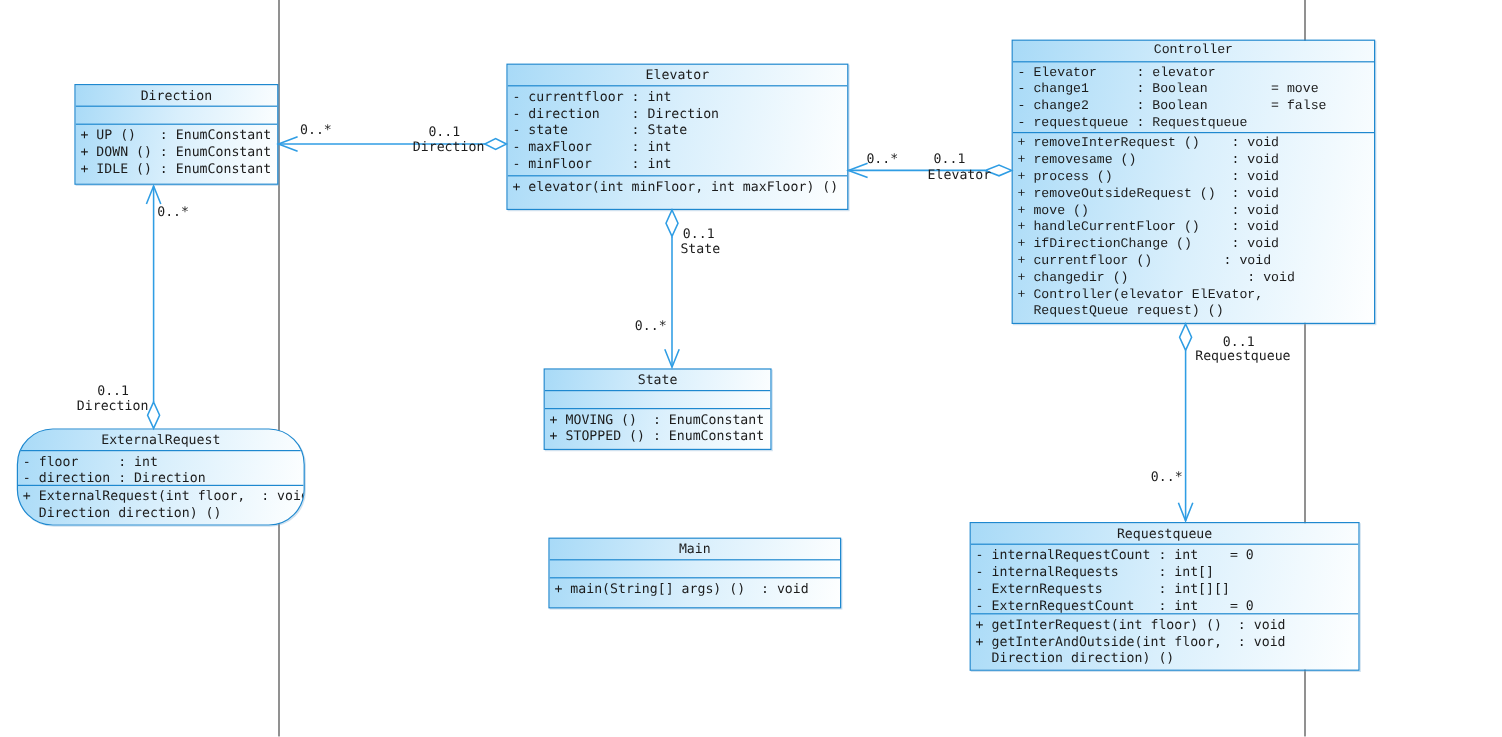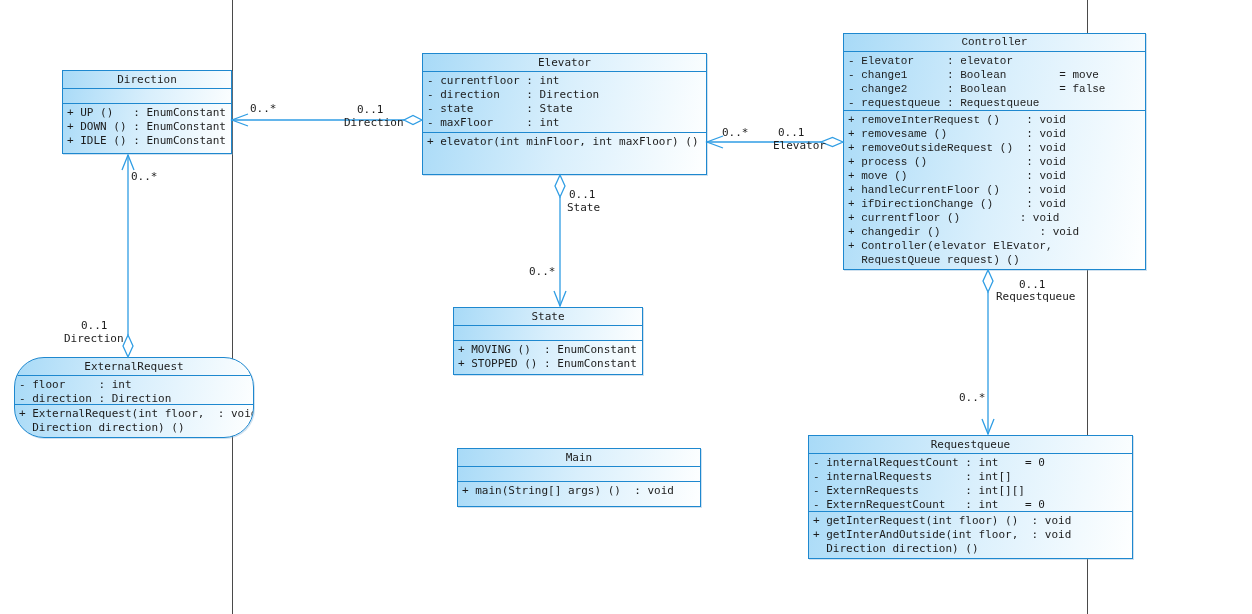--- a/index.html
+++ b/index.html
@@ -35,39 +35,40 @@
     </div>
   </div>
 
   <div class="uml-class" style="left:422px;top:53px;width:285px;height:122px;">
     <div class="cls-title">Elevator</div>
     <div class="cls-attrs">
       <div class="row">- currentfloor : int</div>
       <div class="row">- direction    : Direction</div>
       <div class="row">- state        : State</div>
       <div class="row">- maxFloor     : int</div>
+      <div class="row">- minFloor     : int</div>
     </div>
     <div class="cls-ops">
       <div class="row">+ elevator(int minFloor, int maxFloor) ()</div>
     </div>
   </div>
 
   <div class="uml-class" style="left:843px;top:33px;width:303px;height:237px;font-family:Liberation Mono, monospace;">
     <div class="cls-title">Controller</div>
     <div class="cls-attrs">
       <div class="row">- Elevator     : elevator</div>
       <div class="row">- change1      : Boolean        = move</div>
       <div class="row">- change2      : Boolean        = false</div>
       <div class="row">- requestqueue : Requestqueue</div>
     </div>
     <div class="cls-ops">
       <div class="row">+ removeInterRequest ()    : void</div>
       <div class="row">+ removesame ()            : void</div>
+      <div class="row">+ process ()               : void</div>
       <div class="row">+ removeOutsideRequest ()  : void</div>
-      <div class="row">+ process ()               : void</div>
       <div class="row">+ move ()                  : void</div>
       <div class="row">+ handleCurrentFloor ()    : void</div>
       <div class="row">+ ifDirectionChange ()     : void</div>
       <div class="row">+ currentfloor ()         : void</div>
       <div class="row">+ changedir ()               : void</div>
       <div class="row">+ Controller(elevator ElEvator,</div>
       <div class="row">  RequestQueue request) ()</div>
     </div>
   </div>
 

